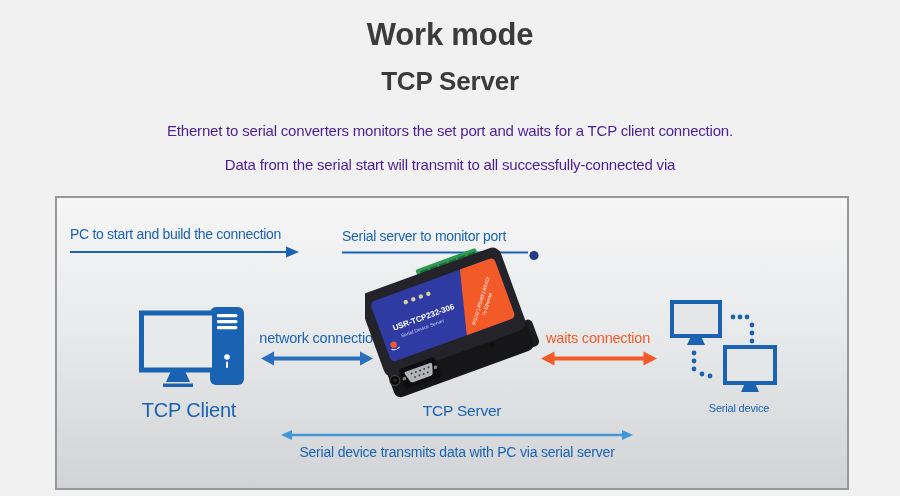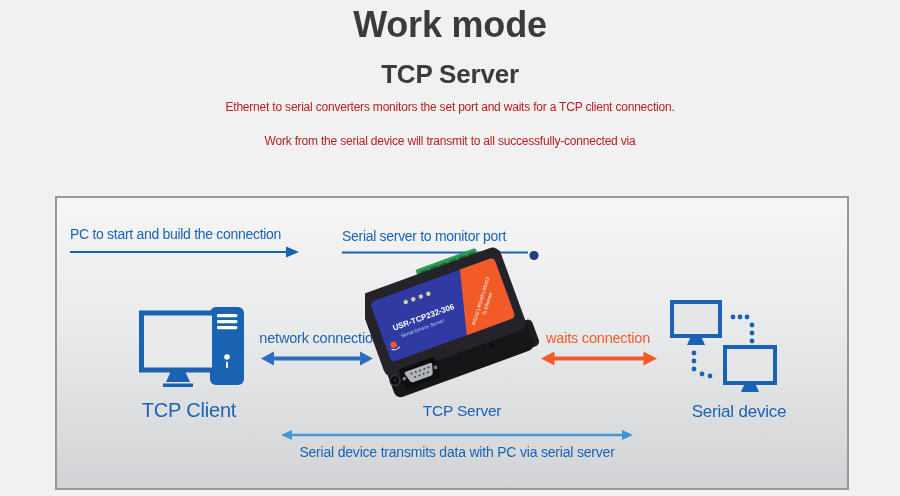--- a/index.html
+++ b/index.html
@@ -5,23 +5,23 @@
   html,body{margin:0;padding:0;}
   body{
     width:900px;height:496px;overflow:hidden;
     background:#f1f1f2;
     font-family:"Liberation Sans", sans-serif;
     position:relative;
   }
   .page{position:absolute;inset:0;}
   
   .header{position:absolute;top:0;left:0;right:0;text-align:center;color:#3b3b3b;}
-  .header h1{margin:4px 0 0;font-size:36px;font-weight:700;letter-spacing:-0.2px;}
+  .header h1{margin:17px 0 0;font-size:31px;font-weight:700;letter-spacing:-0.2px;}
   .header h2{margin:13px 0 0;font-size:26px;font-weight:700;letter-spacing:-0.2px;}
-  .desc{margin-top:1px;font-size:12px;line-height:33.5px;color:#b91c1c;letter-spacing:-0.2px;}
+  .desc{margin-top:17px;font-size:15px;line-height:33.5px;color:#4c1d95;letter-spacing:-0.2px;}
   
   .diagram{
     position:absolute;left:55px;top:196px;width:790px;height:290px;
     border:2px solid #96989b;
     background:linear-gradient(180deg,#f6f6f7 0%,#e9eaeb 45%,#d2d3d6 100%);
   }
   .diagram *{position:absolute;}
   .ann-text{font-size:14px;letter-spacing:-0.3px;color:var(--blue,#1a63b3);white-space:nowrap;position:static;}
   .ann svg{position:static;display:block;margin-top:3px;}
   .lbl{font-size:14.5px;letter-spacing:-0.2px;color:var(--blue,#1a63b3);text-align:center;white-space:nowrap;}
@@ -31,21 +31,21 @@
 </head>
 <body>
 
 <div class="page">
 
   <div class="header">
     <h1>Work mode</h1>
     <h2>TCP Server</h2>
     <div class="desc">
       <div>Ethernet to serial converters monitors the set port and waits for a TCP client connection.</div>
-      <div>Work from the serial device will transmit to all successfully-connected via</div>
+      <div>Data from the serial start will transmit to all successfully-connected via</div>
     </div>
   </div>
 
   <div class="diagram">
 
     <div class="ann" style="left:285px;top:30px;">
       <div class="ann-text">Serial server to monitor port</div>
       <svg width="202" height="15" viewBox="0 0 202 15">
         <line x1="0" y1="5.5" x2="186" y2="5.5" stroke="var(--blue,#1a63b3)" stroke-width="2.2"></line>
         <circle cx="192" cy="8.5" r="4.6" fill="var(--navy-dot,#223c85)"></circle>
@@ -147,21 +147,21 @@
       <circle cx="89" cy="37" r="2.4" fill="var(--blue,#1a63b3)"></circle>
       <circle cx="89" cy="45" r="2.4" fill="var(--blue,#1a63b3)"></circle>
       <circle cx="31" cy="57" r="2.4" fill="var(--blue,#1a63b3)"></circle>
       <circle cx="31" cy="65" r="2.4" fill="var(--blue,#1a63b3)"></circle>
       <circle cx="31" cy="73" r="2.4" fill="var(--blue,#1a63b3)"></circle>
       <circle cx="39" cy="78" r="2.4" fill="var(--blue,#1a63b3)"></circle>
       <circle cx="47" cy="80" r="2.4" fill="var(--blue,#1a63b3)"></circle>
       <rect x="62" y="51" width="50" height="36" fill="#e5e6e8" stroke="var(--blue,#1a63b3)" stroke-width="4"></rect>
       <path d="M82,87 L92,87 L96,96 L78,96 Z" fill="var(--blue,#1a63b3)"></path>
     </svg>
-    <div class="node-label" style="left:620px;top:204px;width:124px;font-size:17px;">Serial device</div>
+    <div class="node-label" style="left:620px;top:204px;width:124px;font-size:11px;">Serial device</div>
 
     <svg style="left:224px;top:231px;" width="352" height="12" viewBox="0 0 352 12">
       <line x1="9" y1="6" x2="343" y2="6" stroke="var(--light-blue,#3f97da)" stroke-width="2.6"></line>
       <polygon points="11,1 0,6 11,11" fill="var(--light-blue,#3f97da)"></polygon>
       <polygon points="341,1 352,6 341,11" fill="var(--light-blue,#3f97da)"></polygon>
     </svg>
     <div class="lbl" style="left:140px;top:246px;width:520px;font-size:14px;">Serial device transmits data with PC via serial server</div>
 
   </div>
 </div>

